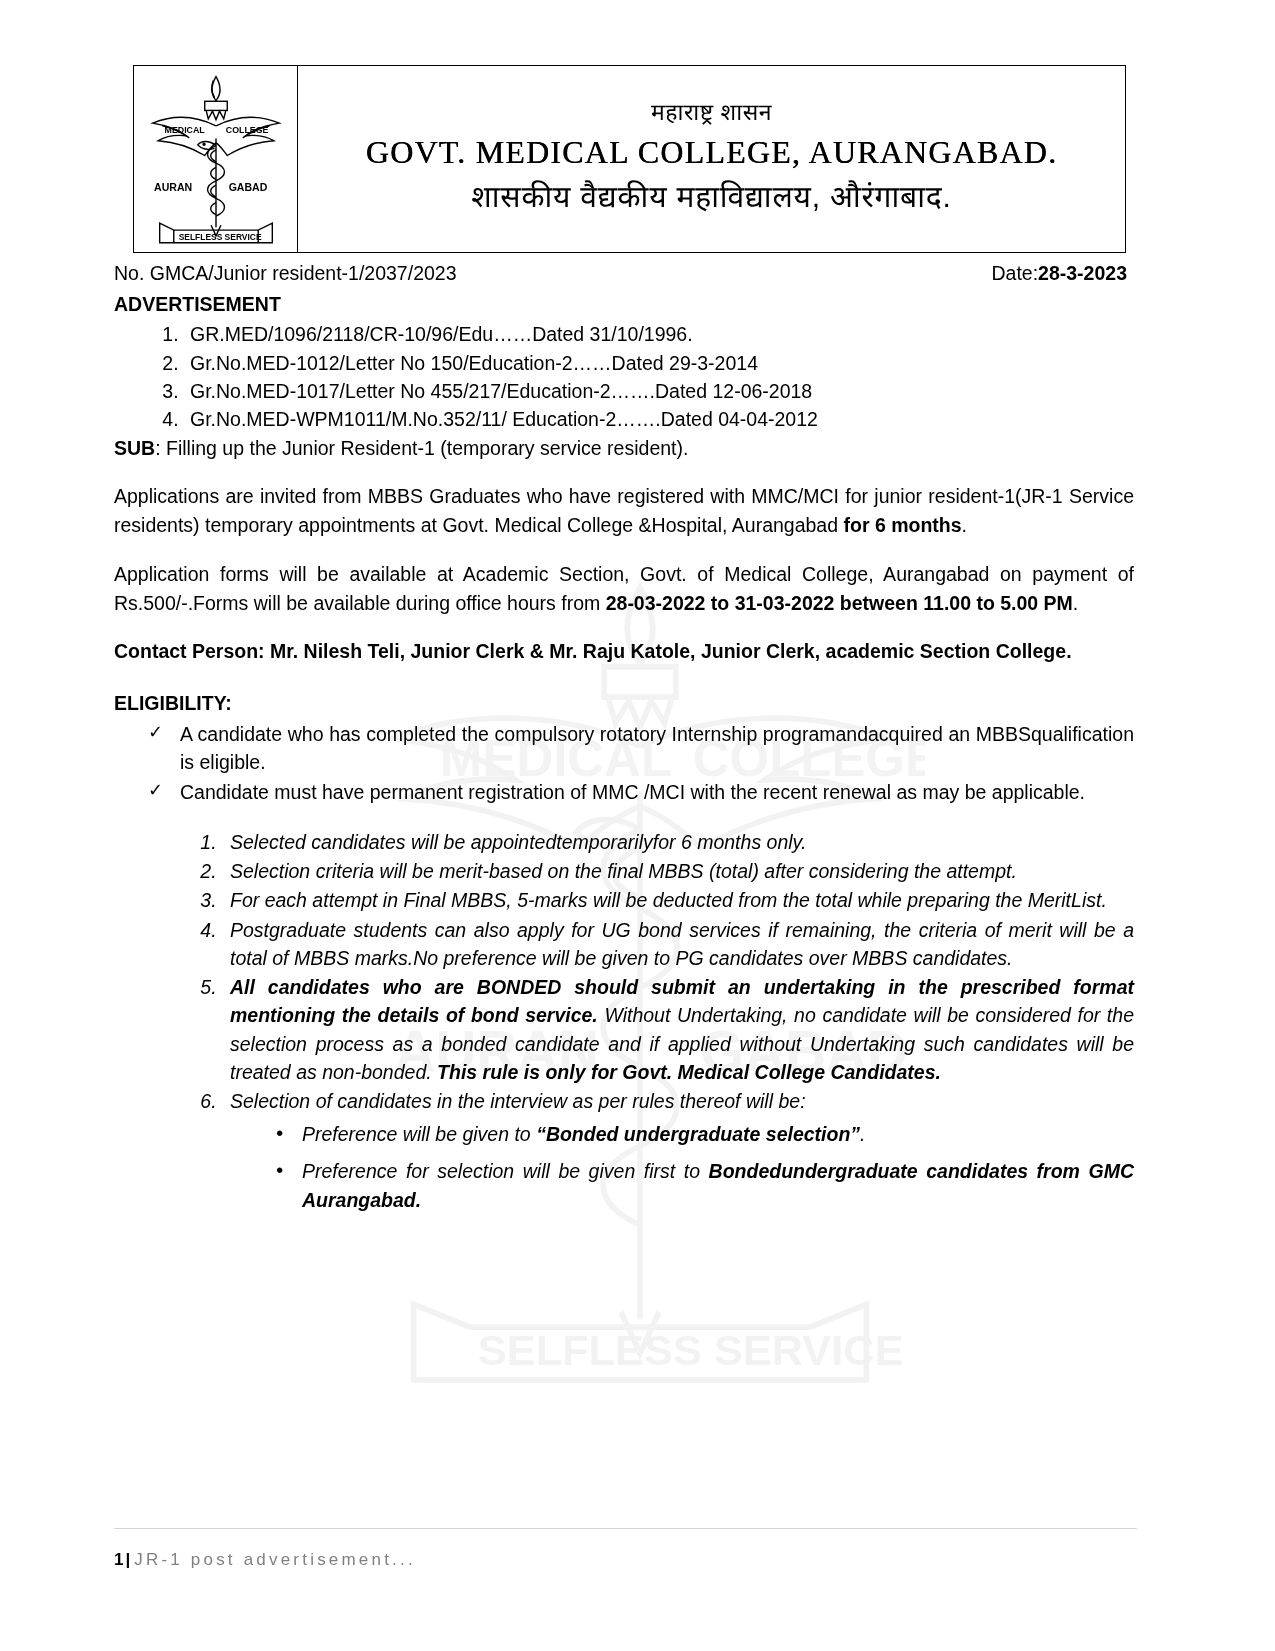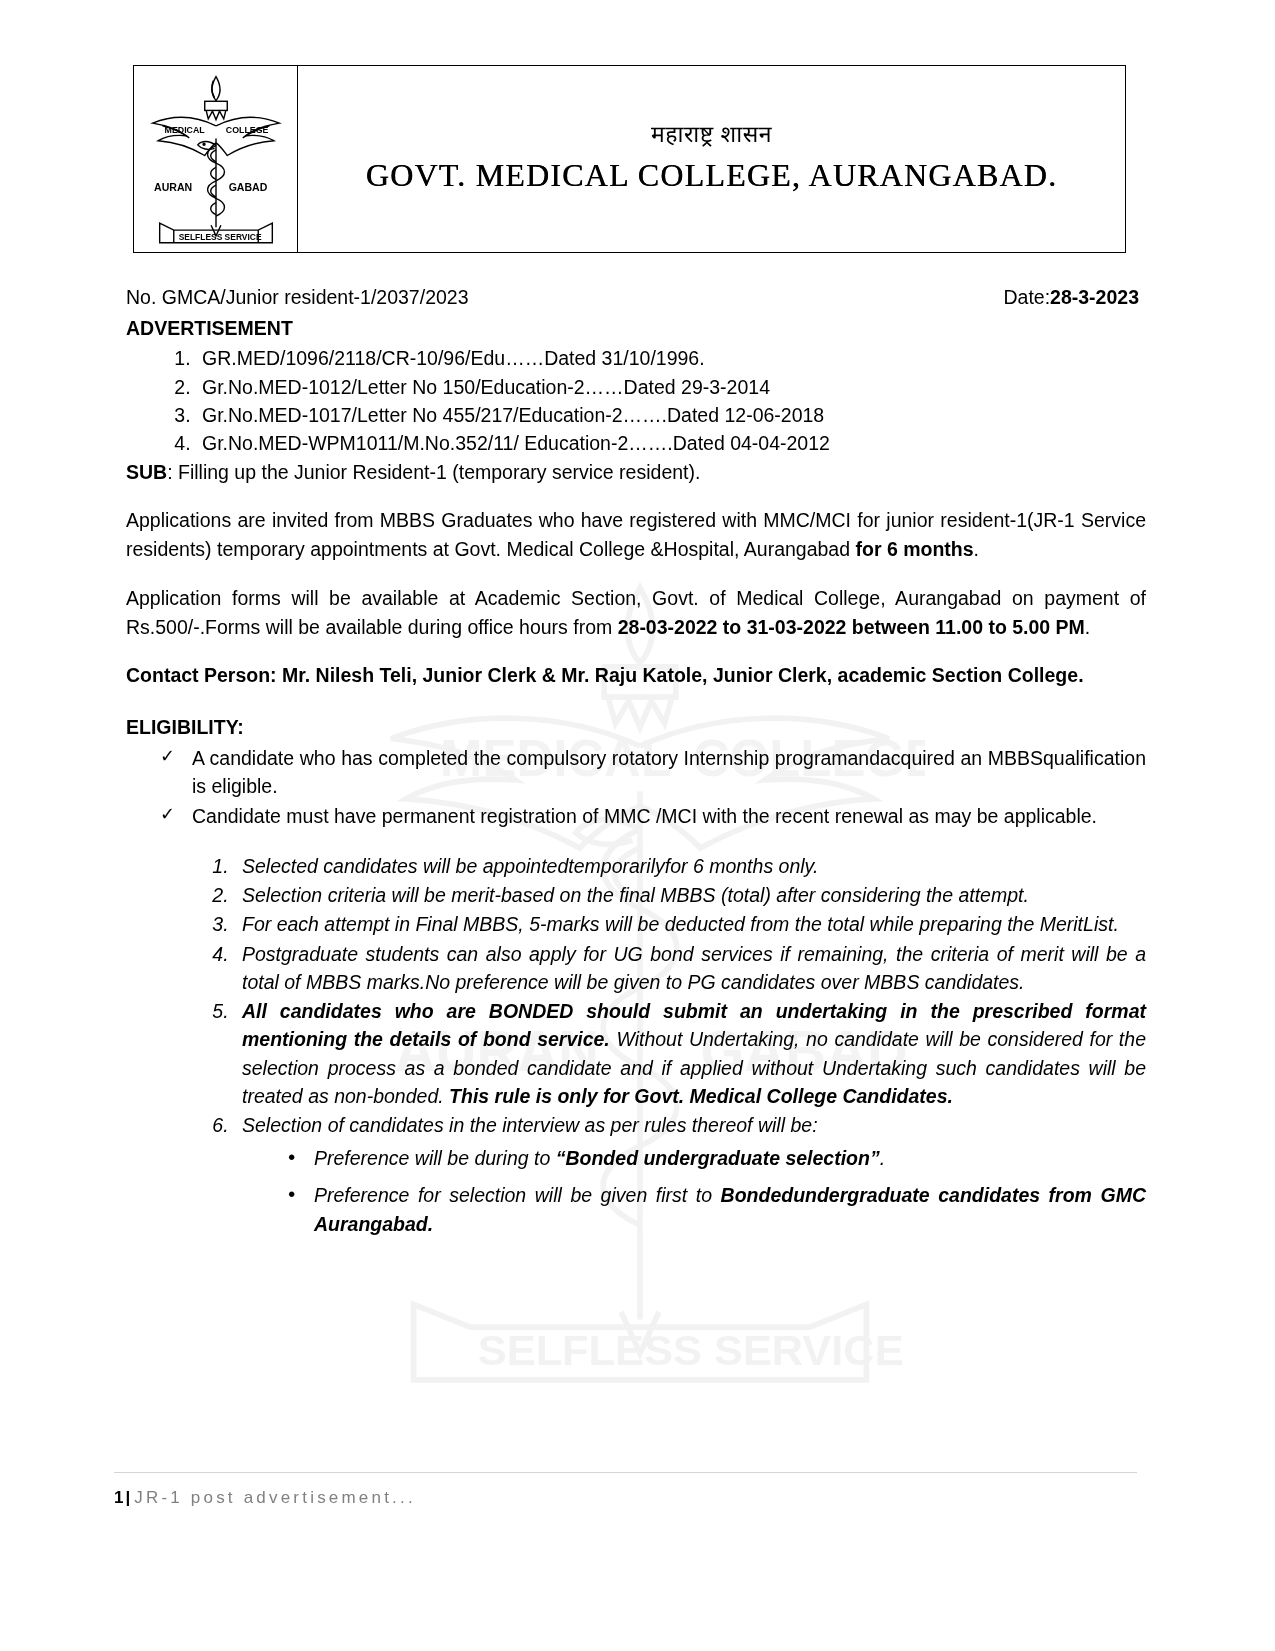--- a/index.html
+++ b/index.html
@@ -94,25 +94,24 @@
     font-size: 30px;
     margin-top: 4px;
     letter-spacing: 0.8px;
     white-space: nowrap;
   }
 
   
   .body-region {
     position: absolute;
     left: 114px;
-    top: 284px;
+    top: 260px;
     width: 1020px;
     font-size: 19.5px;
     line-height: 1.42;
-    margin-left: 12px;
   }
 
   .ref-line {
     display: flex;
     justify-content: space-between;
     align-items: baseline;
     font-size: 19.5px;
   }
   .ref-line .right { padding-right: 7px; }
   b, strong { font-weight: bold; }
@@ -199,24 +198,24 @@
     position: absolute;
     left: 2px;
     top: -2px;
     font-size: 20px;
   }
 
   
   .footer {
     position: absolute;
     left: 114px;
-    top: 1472px;
+    top: 1528px;
     width: 1023px;
     border-top: 1px solid #d4d4d4;
-    padding-top: 15px;
+    padding-top: 21px;
   }
   .footer-text {
     font-size: 17px;
     color: #808080;
     letter-spacing: 3.2px;
     font-family: "Liberation Sans", sans-serif;
   }
   .footer-text .pg {
     color: #000;
     font-weight: bold;
@@ -309,20 +308,21 @@
             <path d="M40 226 L40 244"></path>
             <path d="M160 226 L160 244"></path>
           </g>
           <text x="47" y="240" fill="#000000" font-family="'Liberation Sans', sans-serif" font-weight="bold" font-size="12">SELFLESS SERVICE</text>
         </svg>
       </div>
 
       <div class="title-cell">
         <div class="t-marathi-top">महाराष्ट्र शासन</div>
         <div class="t-english">GOVT. MEDICAL COLLEGE, AURANGABAD.</div>
+        <div class="t-marathi-bottom">शासकीय वैद्यकीय महाविद्यालय, औरंगाबाद.</div>
       </div>
     </div>
 
     <div class="body-region">
 
       <div class="ref-line">
         <span>No. GMCA/Junior resident-1/2037/2023</span>
         <span class="right"><span>Date:</span><b>28-3-2023</b></span>
       </div>
 
@@ -354,21 +354,21 @@
 
       <ol class="rules-list">
         <li><span>Selected candidates will be appointedtemporarilyfor 6 months only.</span></li>
         <li><span>Selection criteria will be merit-based on the final MBBS (total) after considering the attempt.</span></li>
         <li><span>For each attempt in Final MBBS, 5-marks will be deducted from the total while preparing the MeritList.</span></li>
         <li><span>Postgraduate students can also apply for UG bond services if remaining, the criteria of merit will be a total of MBBS marks.No preference will be given to PG candidates over MBBS candidates.</span></li>
         <li><b>All candidates who are BONDED should submit an undertaking in the prescribed format mentioning the details of bond service.</b><span> Without Undertaking, no candidate will be considered for the selection process as a bonded candidate and if applied without Undertaking such candidates will be treated as non-bonded. </span><b>This rule is only for Govt. Medical College Candidates.</b></li>
         <li class="nojust"><span>Selection of candidates in the interview as per rules thereof will be:</span>
 
           <ul class="sub-bullets">
-            <li><span class="dot">•</span><span>Preference will be during to </span><b>“Bonded undergraduate selection”</b><span>.</span></li>
+            <li><span class="dot">•</span><span>Preference will be given to </span><b>“Bonded undergraduate selection”</b><span>.</span></li>
             <li><span class="dot">•</span><span>Preference for selection will be given first to </span><b>Bondedundergraduate candidates from GMC Aurangabad.</b></li>
           </ul>
         </li>
       </ol>
 
     </div>
 
     <div class="footer">
       <div class="footer-text"><span class="pg">1</span><span class="bar">|</span><span>JR-1 post advertisement...</span></div>
     </div>

